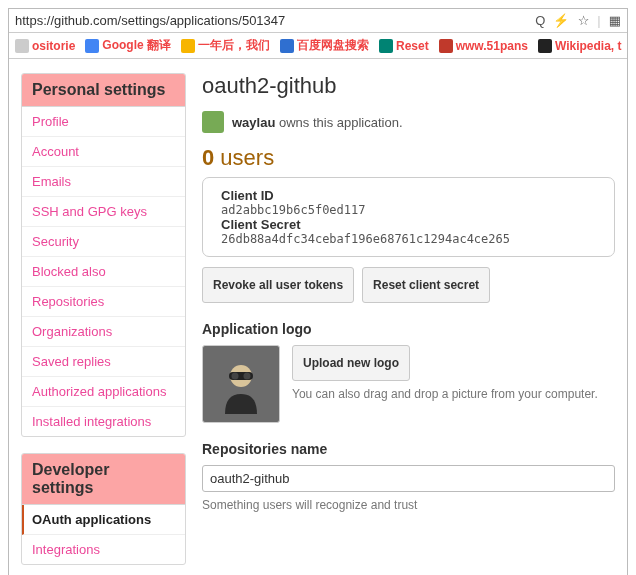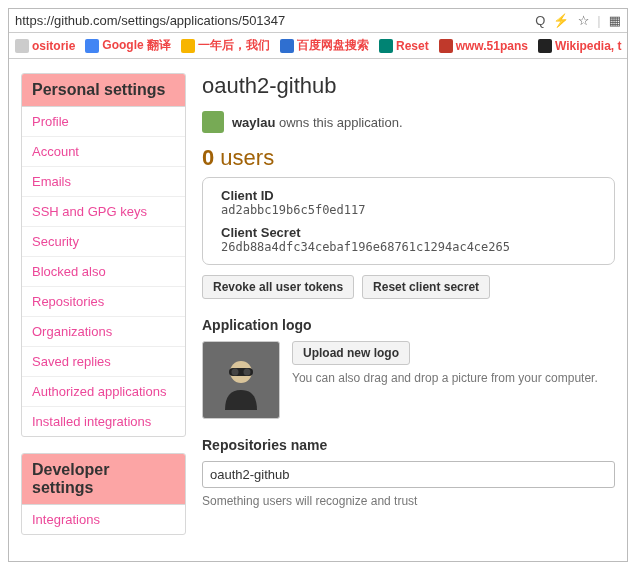--- a/index.html
+++ b/index.html
@@ -22,24 +22,24 @@
 .side-item.active { font-weight: 700; color: #222; border-left: 2px solid #cb521d; padding-left: 8px; }
 .main { flex: 1; min-width: 0; }
 .app-title { font-size: 22px; font-weight: 400; color: #333; margin-bottom: 12px; }
 .owner-row { display: flex; align-items: center; gap: 8px; color: #555; font-size: 13px; margin-bottom: 12px; }
 .avatar { width: 22px; height: 22px; background: #7a5; border-radius: 3px; display: inline-block; }
 .owner-row b { color: #333; font-weight: 600; }
 .users-h { font-size: 22px; font-weight: 400; color: #a16207; margin-bottom: 6px; }
 .users-h b { font-weight: 700; }
 .cred-box { border: 1px solid #ccc; border-radius: 7px; padding: 10px 18px; margin-bottom: 10px; }
 .cred-label { font-weight: 600; font-size: 13px; color: #333; }
-.cred-val { font-family: Consolas, monospace; font-size: 12px; color: #555; margin-bottom: 8px; word-break: break-all; }
+.cred-val { font-family: Consolas, monospace; font-size: 12px; color: #555; margin-bottom: 0; word-break: break-all; }
 .cred-val:last-child { margin-bottom: 0; }
 .btn-row { display: flex; gap: 8px; margin-bottom: 18px; }
-.btn { background: #f3f3f3; border: 1px solid #c8c8c8; border-radius: 3px; padding: 4px 10px; font-size: 12px; font-weight: 600; color: #333; cursor: pointer; }
+.btn { background: #f3f3f3; border: 1px solid #c8c8c8; border-radius: 3px; padding: 10px 10px; font-size: 12px; font-weight: 600; color: #333; cursor: pointer; }
 .section-h { font-weight: 600; font-size: 14px; color: #333; margin-bottom: 8px; }
 .logo-row { display: flex; gap: 12px; align-items: flex-start; margin-bottom: 18px; }
 .logo-box { width: 78px; height: 78px; border: 1px solid #ccc; border-radius: 3px; background: #6b6b6b; display: flex; align-items: center; justify-content: center; overflow: hidden; }
 .logo-col { flex: 1; }
 .hint { font-size: 12px; color: #777; margin-top: 6px; }
 .text-input { width: 100%; border: 1px solid #bbb; border-radius: 3px; padding: 5px 7px; font-size: 13px; color: #333; }
 .wrap { position: relative; }
 </style>
 </head>
 <body>
@@ -105,20 +105,21 @@
               <div class="side-item">Repositories</div>
               <div class="side-item">Organizations</div>
               <div class="side-item">Saved replies</div>
               <div class="side-item">Authorized applications</div>
               <div class="side-item">Installed integrations</div>
             </div>
       </div>
       <div class="side-group">
         <div class="side-header">Developer settings</div>
         <div id="sg2">
+              <div class="side-item active">OAuth applications</div>
               <div class="side-item">Integrations</div>
             </div>
       </div>
     </div>
 
     <div class="main">
       <div class="app-title">oauth2-github</div>
       <div class="owner-row">
         <span class="avatar"></span>
         <span><b>waylau</b><span> owns this application.</span></span>

